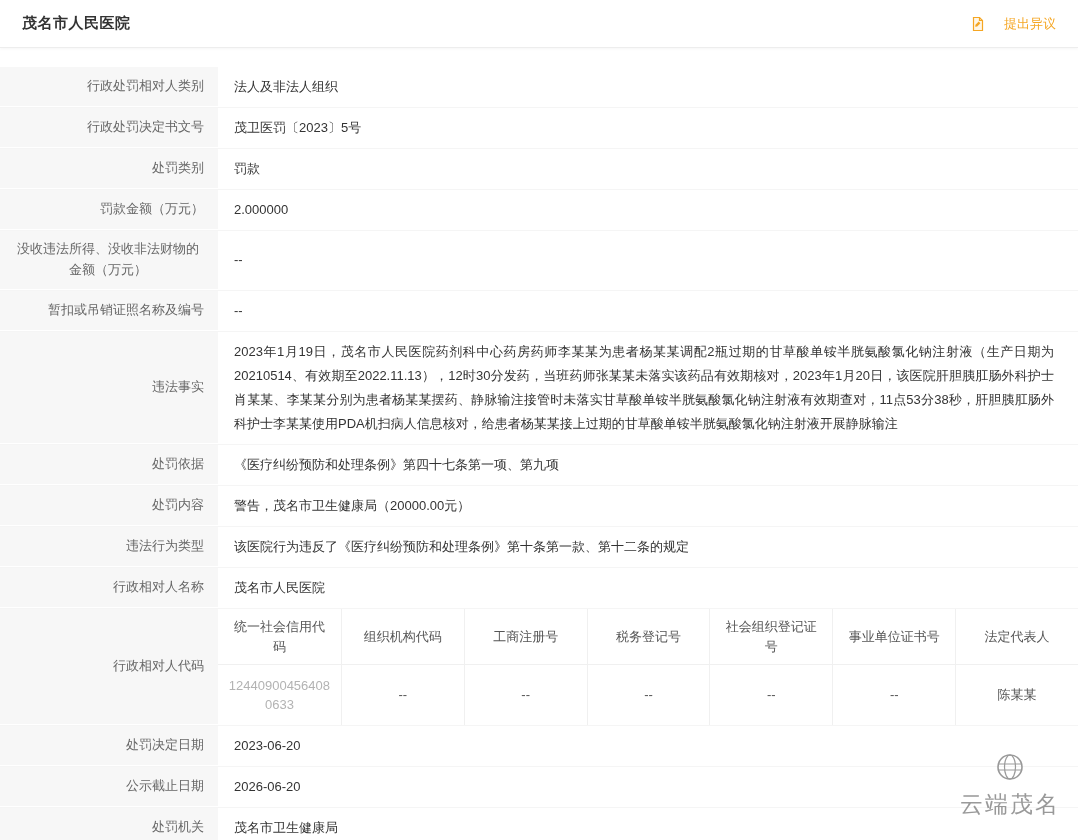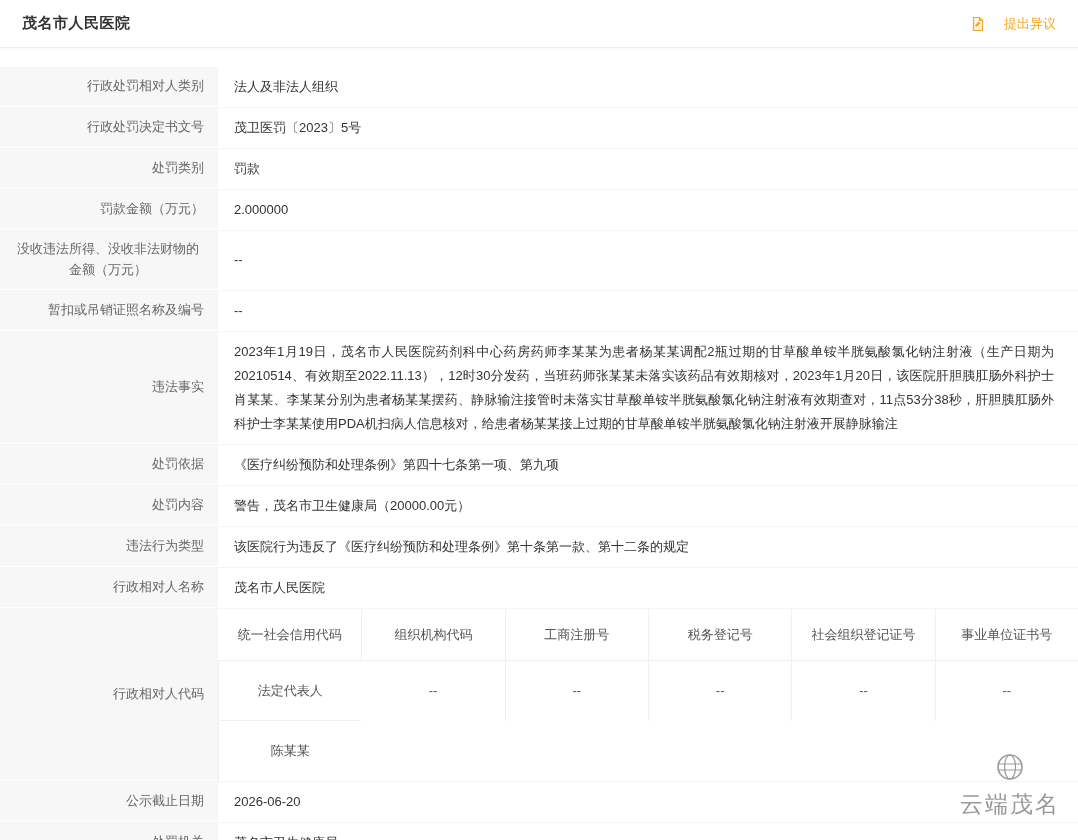--- a/index.html
+++ b/index.html
@@ -75,21 +75,21 @@
     font-size: 13px;
     color: #333;
     line-height: 1.85;
   }
   .value-cell.long-text { text-align: justify; }
 
   
   .value-cell.no-pad { padding: 0; align-items: stretch; }
   .sub-table {
     display: grid;
-    grid-template-columns: repeat(6, 1fr);
+    grid-template-columns: repeat(7, 1fr);
     width: 100%;
   }
   .sub-th, .sub-td {
     display: flex;
     align-items: center;
     justify-content: center;
     text-align: center;
     padding: 8px 10px;
     font-size: 13px;
     border-left: 1px solid #f0f0f0;
@@ -205,30 +205,35 @@
     <div class="value-cell no-pad">
       <div class="sub-table">
         <div class="sub-th">统一社会信用代码</div>
         <div class="sub-th">组织机构代码</div>
         <div class="sub-th">工商注册号</div>
         <div class="sub-th">税务登记号</div>
         <div class="sub-th">社会组织登记证号</div>
         <div class="sub-th">事业单位证书号</div>
         <div class="sub-th">法定代表人</div>
 
+        <div class="sub-td code-value">124409004564080633</div>
         <div class="sub-td">--</div>
         <div class="sub-td">--</div>
         <div class="sub-td">--</div>
         <div class="sub-td">--</div>
         <div class="sub-td">--</div>
         <div class="sub-td">陈某某</div>
       </div>
     </div>
   </div>
 
+  <div class="row">
+    <div class="label-cell">处罚决定日期</div>
+    <div class="value-cell">2023-06-20</div>
+  </div>
 
   <div class="row">
     <div class="label-cell">公示截止日期</div>
     <div class="value-cell">2026-06-20</div>
   </div>
 
   <div class="row">
     <div class="label-cell">处罚机关</div>
     <div class="value-cell">茂名市卫生健康局</div>
   </div>

